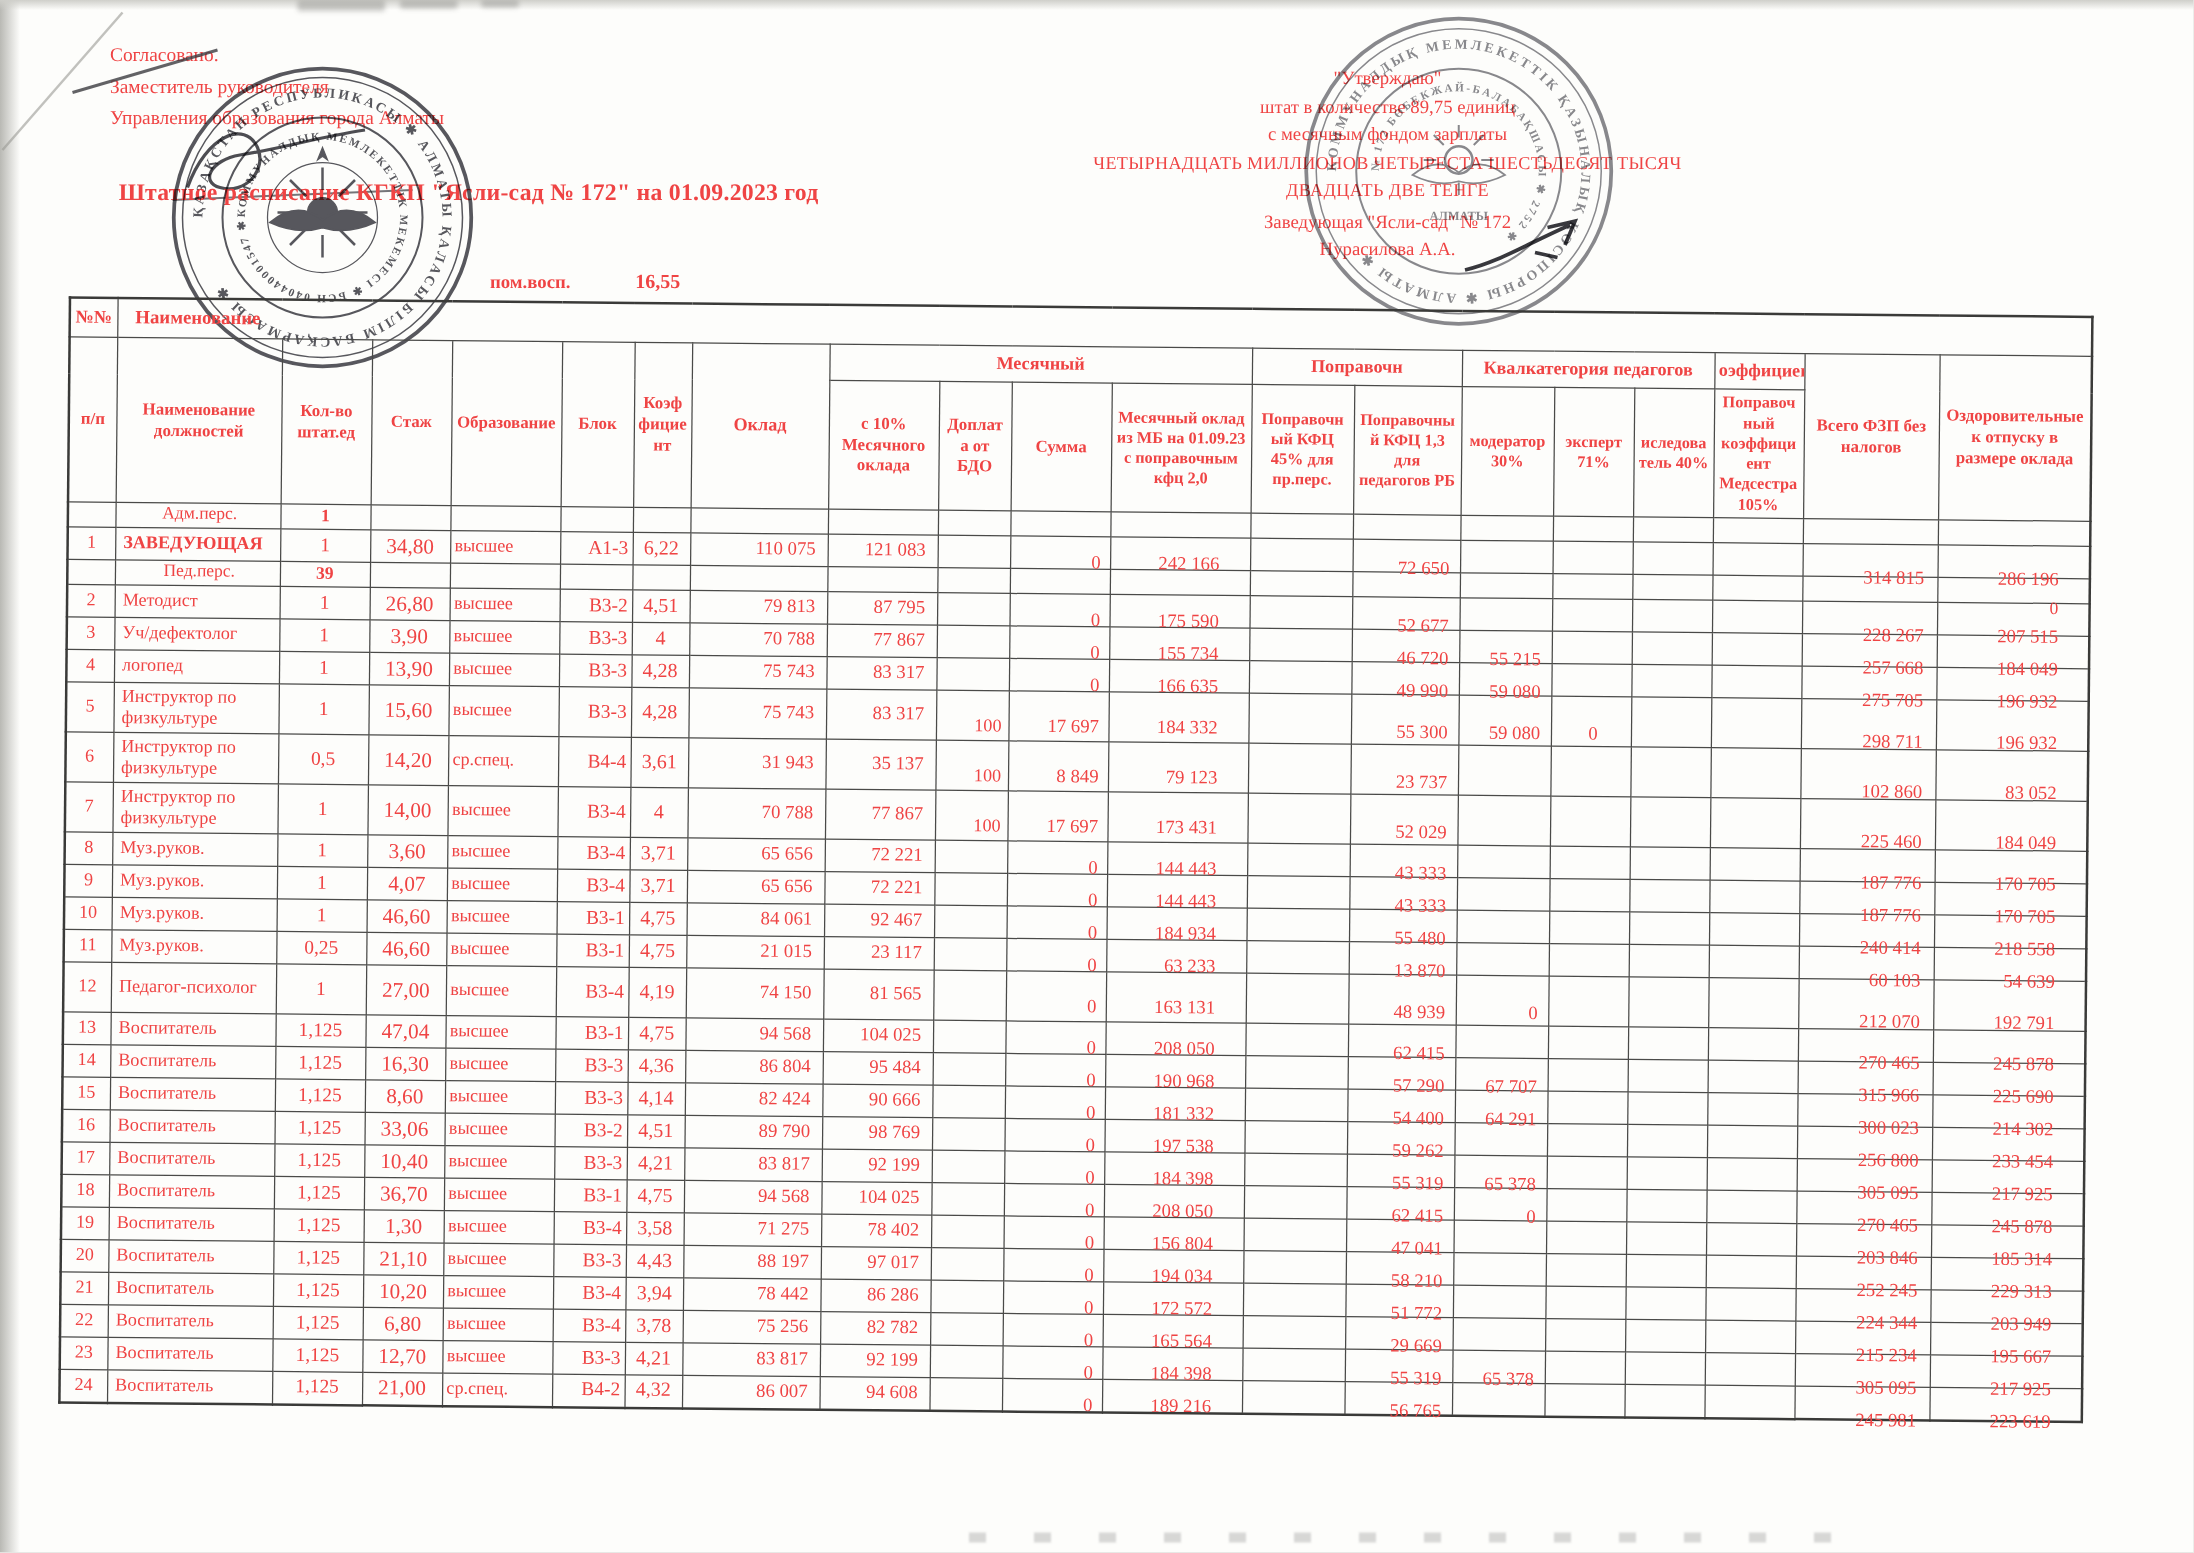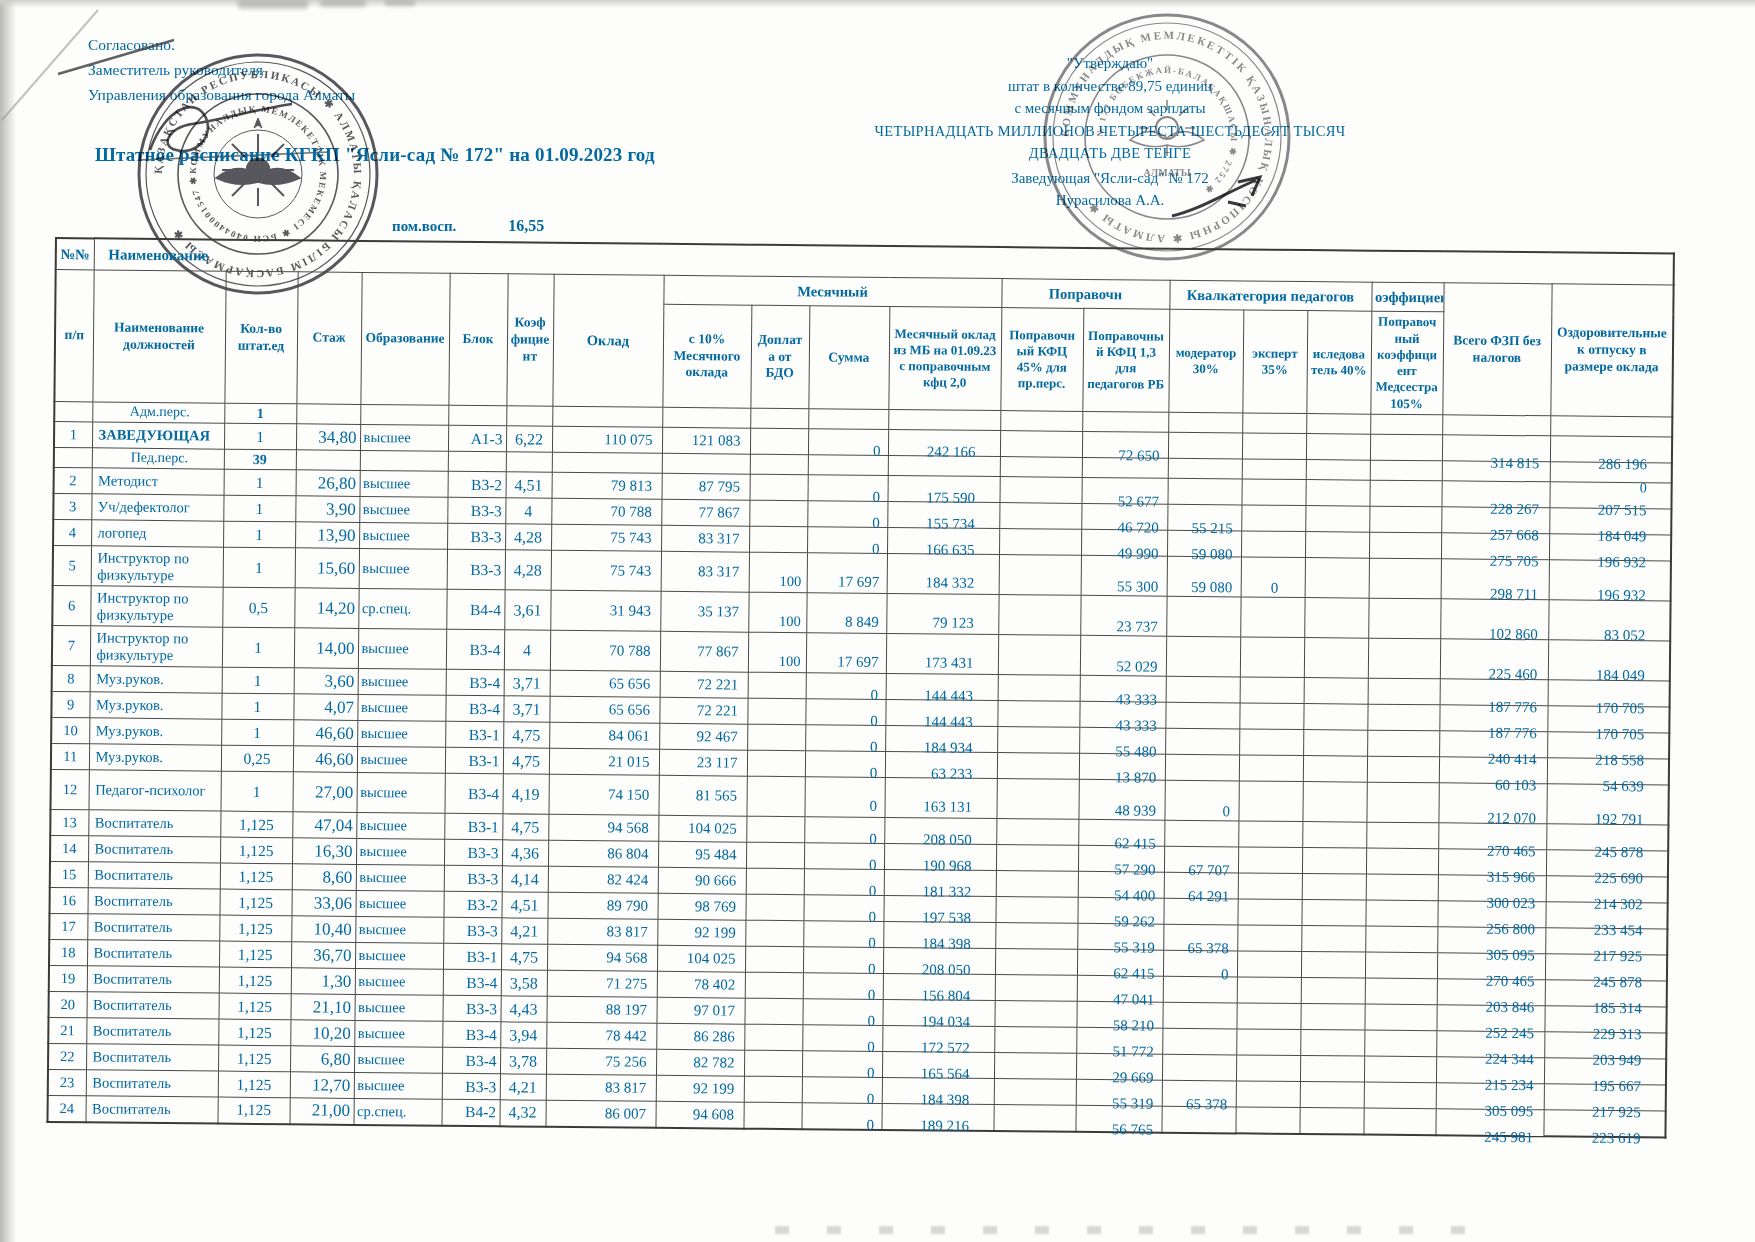--- a/index.html
+++ b/index.html
@@ -1,17 +1,17 @@
 <!DOCTYPE html>
 <html><head>
 <meta charset="utf-8">
 <style>
   html,body{margin:0;padding:0;background:#d8d8d4;}
   #sheet{position:relative;width:1755px;height:1242px;background:#fdfdfb;overflow:hidden;
-         font-family:"Liberation Serif","DejaVu Serif",serif;color:#0369a1;}
+         font-family:"Liberation Serif","DejaVu Serif",serif;color:#ef4444;}
   
   .edge-left{position:absolute;left:0;top:0;width:16px;height:100%;
     background:linear-gradient(90deg,#b9b9b4,rgba(255,255,255,0));}
   .edge-top{position:absolute;left:0;top:0;width:100%;height:8px;
     background:linear-gradient(180deg,#cfcfca,rgba(255,255,255,0));}
   .smudge{position:absolute;background:#8a8a86;filter:blur(2px);opacity:.45;border-radius:2px;}
   .pencil-marks{position:absolute;left:775px;top:1226px;width:690px;height:8px;opacity:.28;
     background:repeating-linear-gradient(90deg,#777 0 14px,transparent 14px 52px);filter:blur(1px);}
   
   .agree{position:absolute;left:88px;top:32px;font-size:15.5px;line-height:25px;}
@@ -39,21 +39,21 @@
   tr.r{height:26px;}
   tr.tall{height:40px;}
   tr.sec{height:20px;}
   tr.sec td{font-size:14px;}
   .c-n{text-align:center;font-size:14.5px;}
   .c-name{text-align:left;padding-left:6px;font-size:14.5px;line-height:1.15;}
   tr.sec .c-name{text-align:center;}
   tr.sec .c-cnt{font-weight:bold;}
   .bold{font-weight:bold;}
   .c-cnt{text-align:center;font-size:15.5px;}
-  .c-staj{text-align:right;font-size:17px;}
+  .c-staj{text-align:center;font-size:17px;}
   .c-obr{text-align:left;font-size:14.5px;}
   .c-blok{text-align:right;font-size:15.5px;}
   .c-koef{text-align:center;font-size:16px;}
   .c-num{text-align:right;padding-right:9px;font-size:15px;}
   .c-dop{text-align:right;padding-right:5px;font-size:14.5px;}
   .c-sum{text-align:right;padding-right:7px;font-size:15px;}
   .c-mb{text-align:right;padding-right:24px;font-size:15px;}
   .c-k45{text-align:right;padding-right:8px;font-size:15px;}
   .c-k13{text-align:right;padding-right:8px;font-size:15px;}
   .c-mod{text-align:right;padding-right:8px;font-size:15px;}
@@ -211,21 +211,21 @@
           <th rowspan="2" class="hTall">Оздоровительные к отпуску в размере оклада</th>
         </tr>
         <tr>
           <th class="h3 h3big">с 10% Месячного оклада</th>
           <th class="h3 h3big">Доплата от БДО</th>
           <th class="h3 h3big">Сумма</th>
           <th class="h3">Месячный оклад из МБ на 01.09.23 с поправочным кфц 2,0</th>
           <th class="h3">Поправочный КФЦ 45% для пр.перс.</th>
           <th class="h3">Поправочный КФЦ 1,3 для педагогов РБ</th>
           <th class="h3">модератор 30%</th>
-          <th class="h3">эксперт 35%</th>
+          <th class="h3">эксперт 71%</th>
           <th class="h3">иследователь 40%</th>
           <th class="h3">Поправочный коэффициент Медсестра 105%</th>
         </tr>
       </thead>
       <tbody>
           <tr class="sec">
             <td class="c-n"><span></span></td>
             <td class="c-name"><span>Адм.перс.</span></td>
             <td class="c-cnt"><span>1</span></td>
             <td class="c-staj"><span></span></td>

